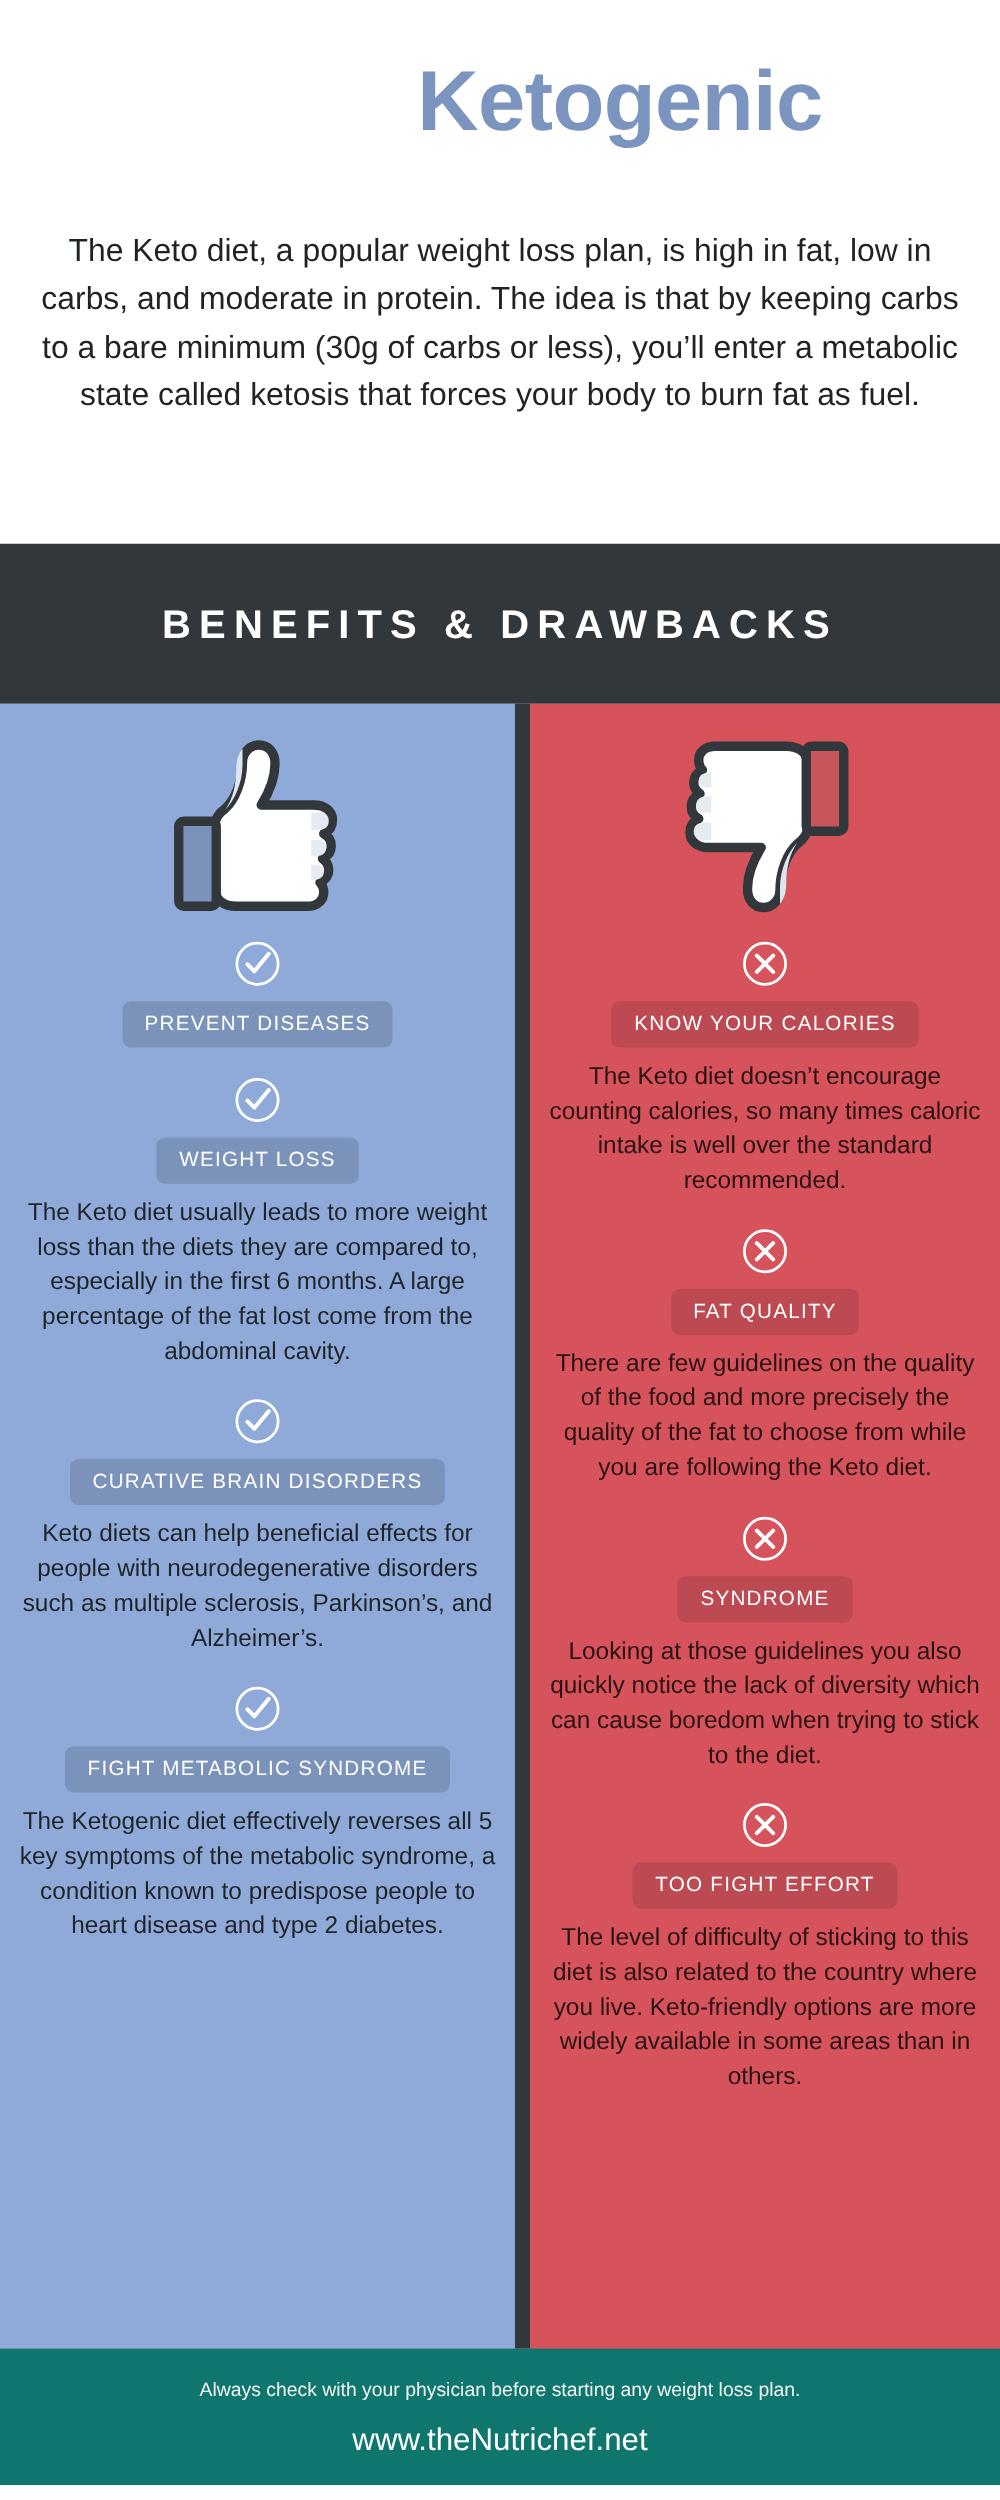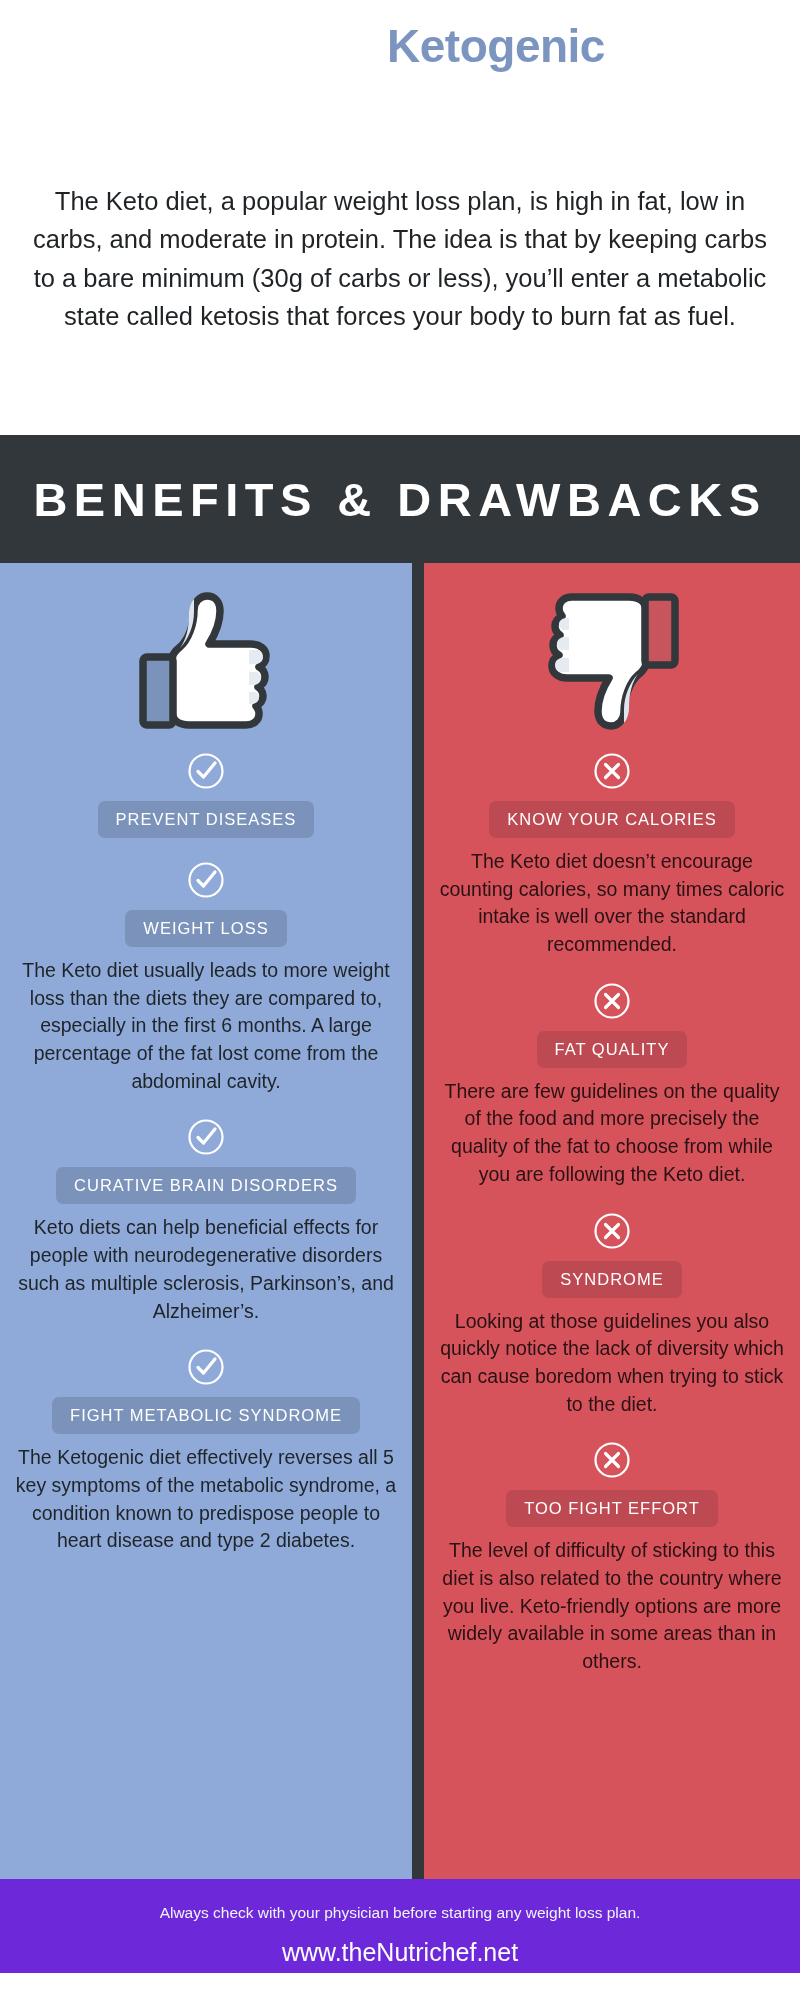--- a/index.html
+++ b/index.html
@@ -46,23 +46,23 @@
     font-family: "DejaVu Sans Mono", monospace;
     font-size: 15.5px;
     letter-spacing: 1.6px;
     color: #2b2f33;
     margin-top: 2px;
     white-space: nowrap;
   }
   .title {
     position: absolute;
     left: 216px;
-    top: 22px;
+    top: 46px;
     width: 560px;
-    font-size: 46px;
+    font-size: 68px;
     font-weight: bold;
     color: #7b95c0;
     letter-spacing: -0.5px;
     line-height: 1.05;
     text-align: center;
   }
   .intro {
     position: absolute;
     left: 26px;
     top: 182px;
@@ -85,21 +85,21 @@
   .banner-text {
     position: absolute;
     left: 0;
     top: 0;
     width: 800px;
     height: 128px;
     display: flex;
     align-items: center;
     justify-content: center;
     color: #ffffff;
-    font-size: 47px;
+    font-size: 32px;
     font-weight: bold;
     letter-spacing: 6.5px;
     text-align: center;
   }
 
   
   .columns {
     position: absolute;
     left: 0;
     top: 563px;
@@ -187,22 +187,22 @@
   .col-cons .desc { max-width: 352px; color: #2a1113; }
 
   .entry + .entry { margin-top: 22px; }
 
   
   .footer {
     position: absolute;
     left: 0;
     top: 1879px;
     width: 800px;
-    height: 94px;
-    background: #6d28d9;
+    height: 109px;
+    background: #0f766e;
     text-align: center;
   }
   .footer-note {
     color: #f2f4f5;
     font-size: 15.5px;
     padding-top: 24px;
     line-height: 1.3;
   }
   .footer-url {
     color: #ffffff;

